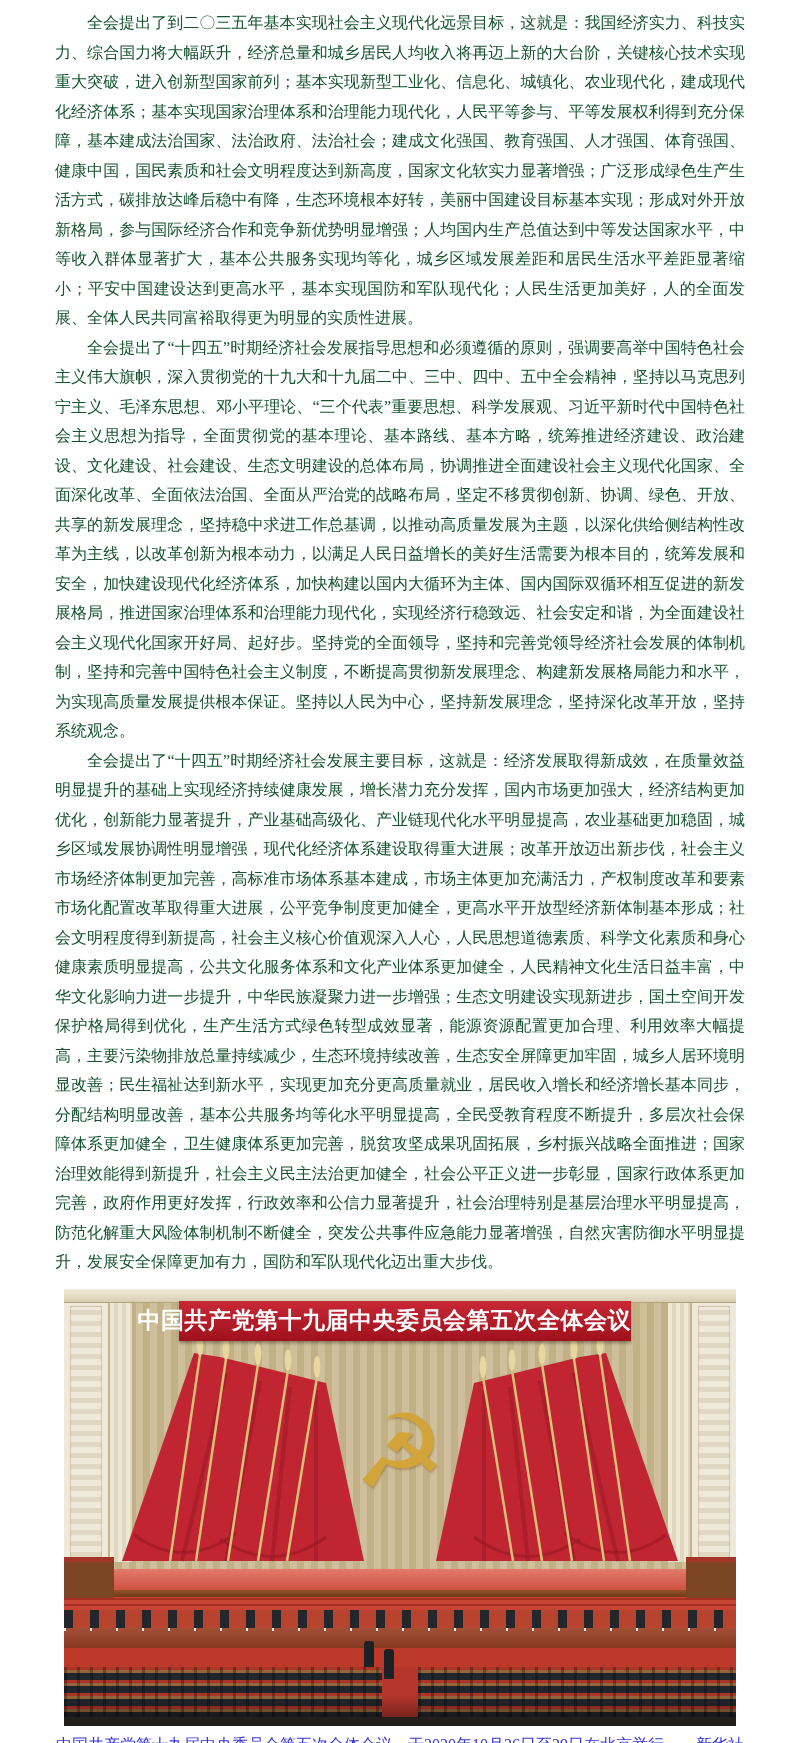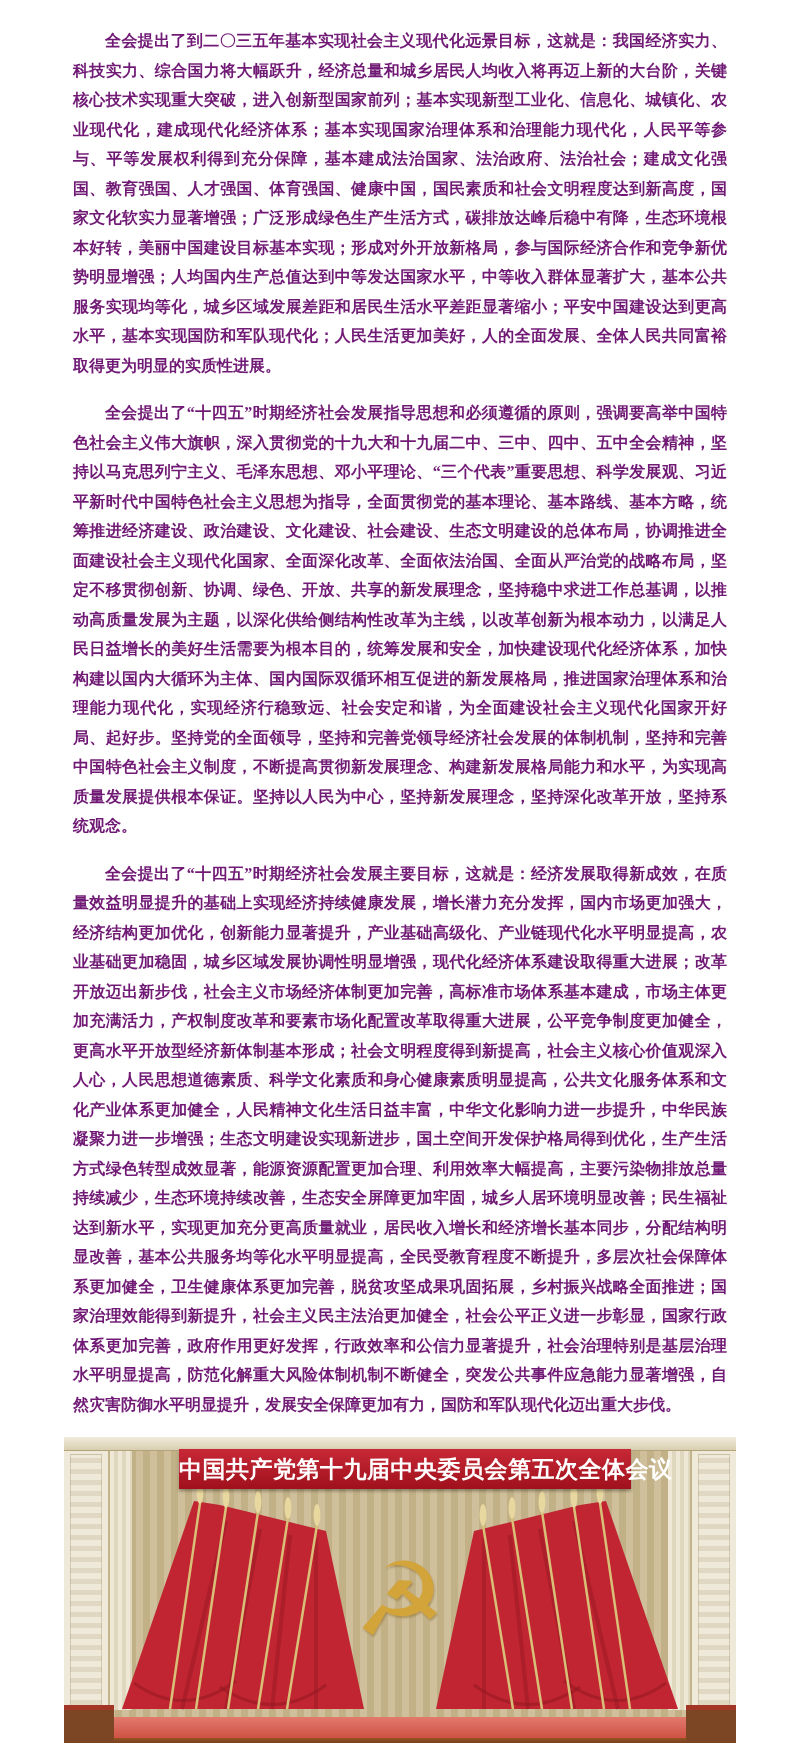--- a/index.html
+++ b/index.html
@@ -1,39 +1,39 @@
 <!DOCTYPE html>
 <html><head>
 <meta charset="utf-8">
 <style>
   html,body{margin:0;padding:0;background:#ffffff;}
   body{width:800px;font-family:"Liberation Serif","DejaVu Serif",serif;}
   .page{padding-top:8px;}
   .article-text{width:690px;margin:0 auto;}
-  .article-text p{margin:18px;font-size:16px;line-height:29.5px;color:#701a75;text-align:justify;text-indent:2em;word-break:break-all;font-weight:bold;}
+  .article-text p{margin:0;font-size:16px;line-height:29.5px;color:#14532d;text-align:justify;text-indent:2em;word-break:break-all;}
   figure{margin:12px auto 0;width:672px;}
   .photo{position:relative;width:672px;height:437px;overflow:hidden;background:#c9b893;}
   
   .cornice{position:absolute;top:0;left:0;right:0;height:13px;background:linear-gradient(#f2ebdb,#d8ceb2);border-bottom:1px solid #b3a378;z-index:4;}
   
   .pilaster{position:absolute;top:13px;width:44px;height:260px;background:#efe9da;z-index:3;}
   .pilaster.left{left:0;border-right:2px solid #c4b48c;}
   .pilaster.right{right:0;border-left:2px solid #c4b48c;}
   .pilaster::after{content:"";position:absolute;inset:4px 6px;background:
      repeating-linear-gradient(0deg,rgba(168,146,104,.20) 0 5px,rgba(0,0,0,0) 5px 11px);
      border:1px solid rgba(168,146,104,.35);}
   .edge-curtain{position:absolute;top:13px;width:22px;height:260px;z-index:2;background:repeating-linear-gradient(90deg,#efe8d6 0 4px,#e0d7bf 4px 8px);}
   .edge-curtain.left{left:46px;} .edge-curtain.right{right:46px;}
   
   .backdrop{position:absolute;left:44px;right:44px;top:13px;height:267px;
      background:repeating-linear-gradient(90deg,#cfbf9a 0 7px,#c2b187 7px 14px);z-index:1;}
   
   .banner{position:absolute;left:115px;top:12px;width:452px;height:40px;z-index:5;
      background:linear-gradient(#c82836,#9f111c);box-shadow:0 2px 3px rgba(0,0,0,.35);
-     display:flex;align-items:center;justify-content:flex-start;}
+     display:flex;align-items:center;justify-content:flex-end;}
   .banner span{color:#fff;font-weight:bold;font-size:23px;letter-spacing:.5px;font-family:"Liberation Sans","DejaVu Sans",sans-serif;white-space:nowrap;}
   
   .emblem{position:absolute;left:50%;top:112px;transform:translateX(-50%);font-size:102px;line-height:1;
      color:#d2a43a;z-index:2;text-shadow:1px 2px 2px rgba(120,80,10,.35);font-family:"DejaVu Sans",sans-serif;}
   .flags{position:absolute;left:0;top:0;width:672px;height:437px;z-index:3;}
   
   .stage-floor{position:absolute;left:0;top:280px;width:100%;height:21px;background:linear-gradient(#e27a6c,#cf5244);z-index:4;}
   .stage-edge{position:absolute;left:0;top:301px;width:100%;height:7px;background:linear-gradient(#935426,#6d3a18);z-index:4;}
   .steps{position:absolute;left:0;top:308px;width:100%;height:13px;background:repeating-linear-gradient(0deg,#c64434 0 4px,#a52f22 4px 6px);z-index:4;}
   .side-box{position:absolute;top:268px;width:50px;height:36px;background:#7c4524;border-top:5px solid #a33527;z-index:5;}

